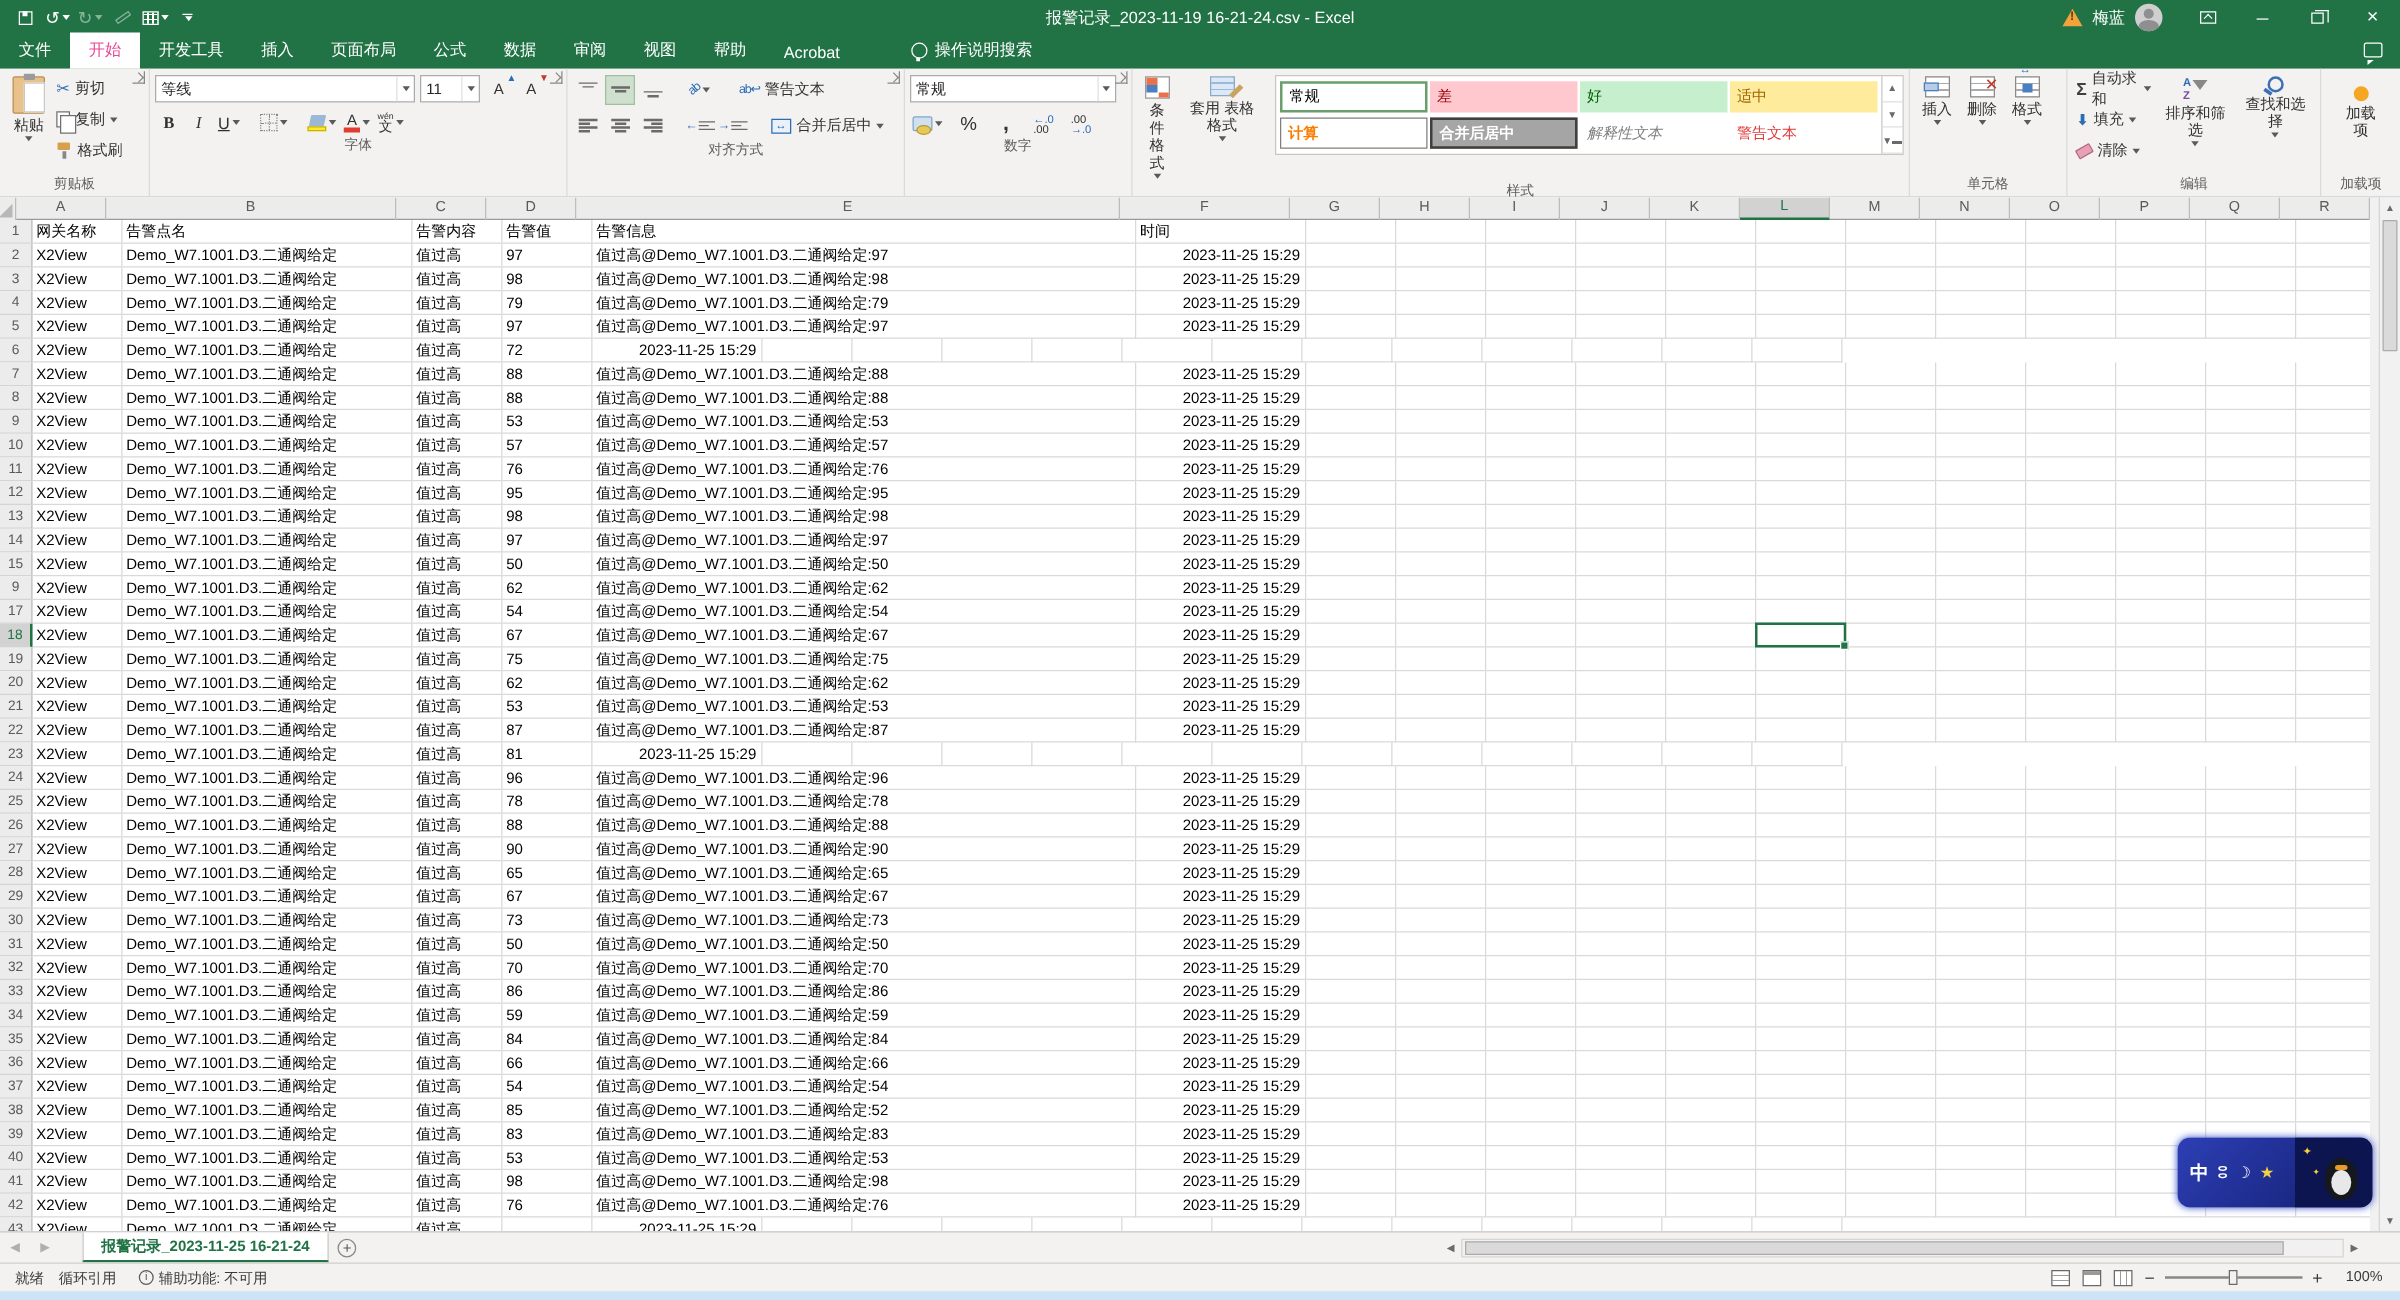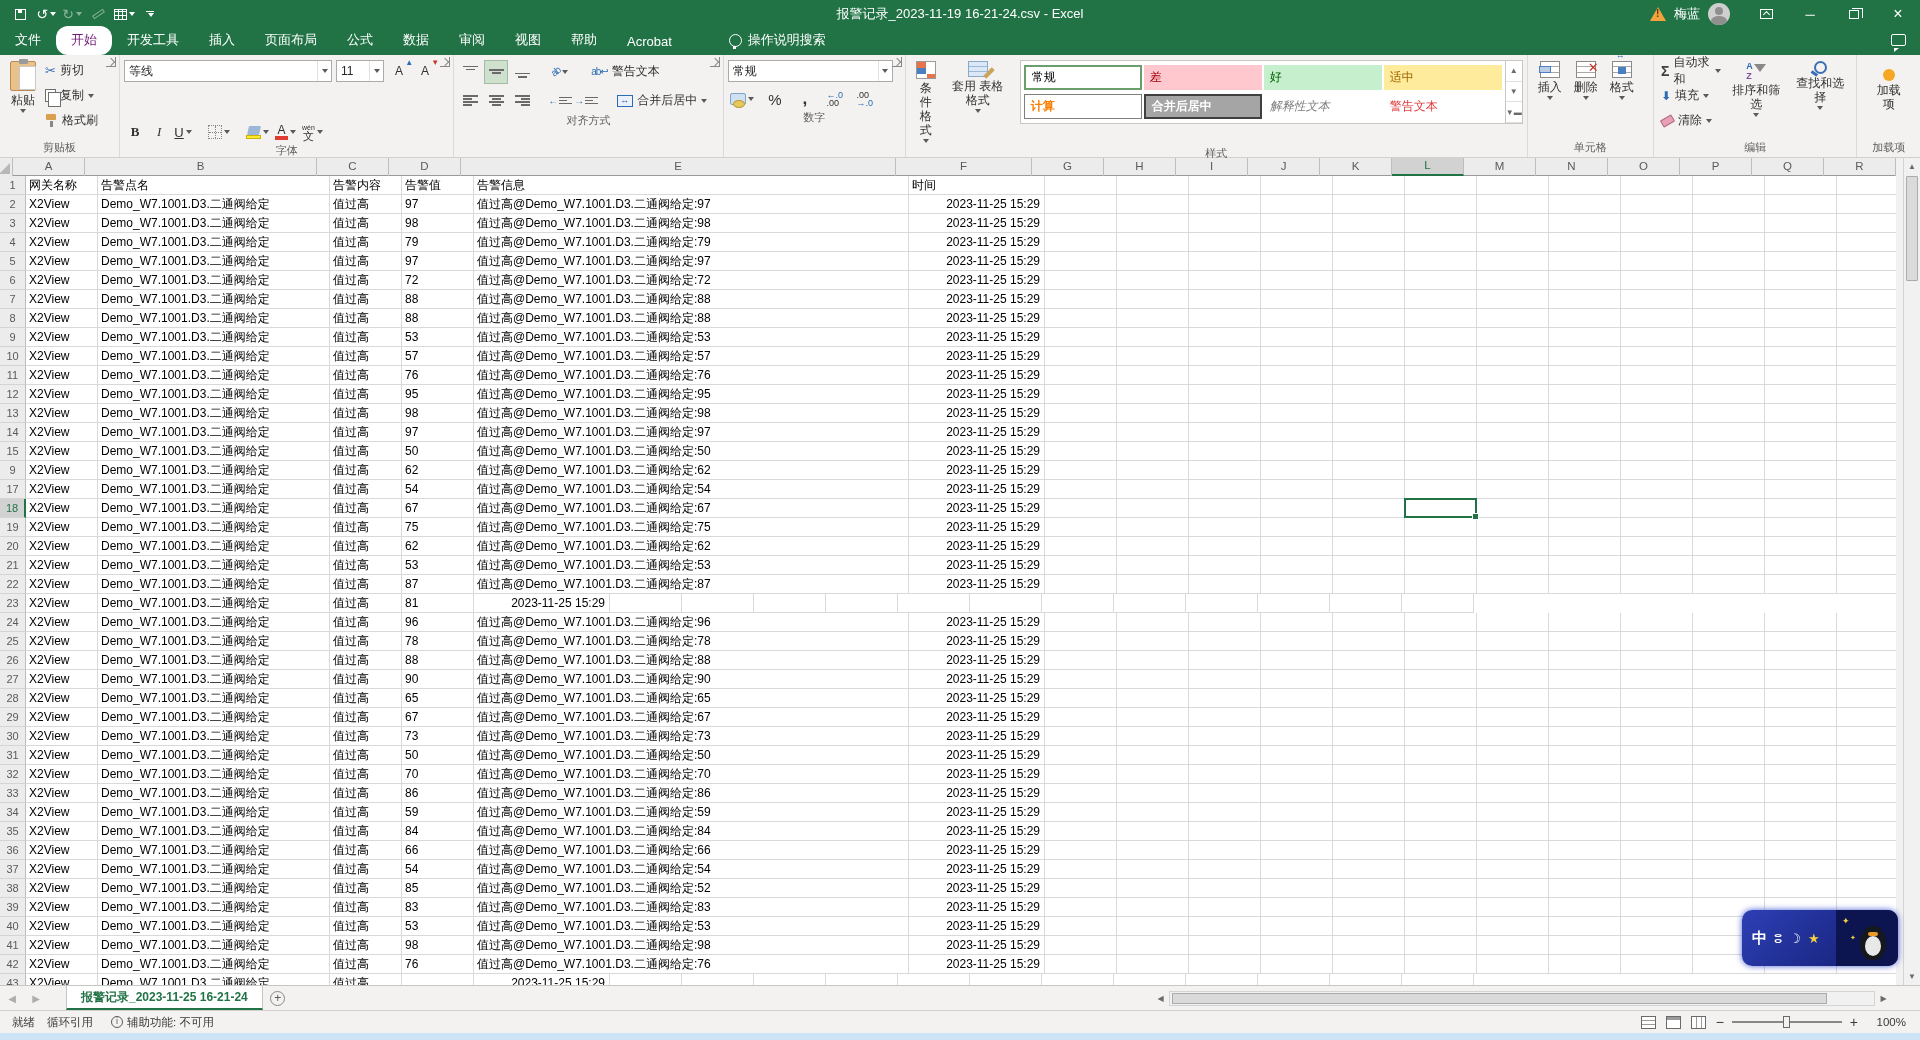--- a/index.html
+++ b/index.html
@@ -37,21 +37,21 @@
   .ic-restore { width:10px; height:9px; border:1px solid #fff; position:relative; }
   .ic-restore:before { content:""; position:absolute; left:2px; top:-3px; width:10px; height:9px; border:1px solid #fff; border-bottom:none; border-left:none; }
   .ic-ribbonopt { width:13px; height:10px; border:1px solid #fff; position:relative; }
   .ic-ribbonopt:after { content:""; position:absolute; left:3.5px; top:2px; width:4px; height:4px;
     border-left:1.4px solid #fff; border-top:1.4px solid #fff; transform:rotate(45deg); }
 
   
   .tabrow { position:absolute; left:0; top:28px; width:1920px; height:27px; background:#217346;
     display:flex; align-items:flex-end; }
   .rtab { color:#fff; font-size:13px; padding:5px 15px 6px; cursor:default; }
-  .rtab.active { background:#fff; color:#701a75;border-radius:12px; }
+  .rtab.active { background:#fff; color:#ec4899; }
   .tellme { display:flex; align-items:center; gap:6px; color:#fff; font-size:13px; margin-left:42px; padding-bottom:6px; }
   .bulb { width:13px; height:13px; border:1.4px solid #fff; border-radius:50%; position:relative; }
   .bulb:after { content:""; position:absolute; left:3.5px; top:11px; width:3px; height:3px; background:#fff; }
   .comment-ic { position:absolute; right:14px; top:6px; width:15px; height:12px; border:1.4px solid #fff; border-radius:2px; }
   .comment-ic:after { content:""; position:absolute; left:2px; top:13px; width:0; height:0;
     border-top:4px solid #fff; border-right:5px solid transparent; }
 
   
   .ribbon { position:absolute; left:0; top:55px; width:1920px; height:103px; background:#f3f2f1;
     border-bottom:1px solid #d2d0ce; display:flex; }
@@ -324,21 +324,21 @@
             <span class="ic-brush"></span>
             <span>格式刷</span>
           </div>
       </div>
     </div>
     <div class="rg-label">剪贴板</div>
     <span class="dlg" style="position:absolute;right:3px;bottom:4px;"></span>
   </div>
 
   <div class="rgroup" style="width:372px">
-    <div class="stack" style="width:100%;gap:34px;">
+    <div class="stack" style="width:100%;">
       <div style="display:flex;gap:4px;margin:2px 0 5px;">
         <div class="combo" style="width:208px">
           <span class="cv">等线</span>
           <span class="ca">
               <span class="chev-d"></span>
             </span>
         </div>
         <div class="combo" style="width:48px">
           <span class="cv">11</span>
           <span class="ca">
@@ -727,21 +727,20 @@
         <div class="gc" style="width: 72px;"></div>
         <div class="gc" style="width: 72px;"></div>
         <div class="gc" style="width: 72px;"></div>
       </div>
       <div class="gr">
         <div class="rn">6</div>
         <div class="gc" style="width: 72px;">X2View</div>
         <div class="gc" style="width: 232px;">Demo_W7.1001.D3.二通阀给定</div>
         <div class="gc" style="width: 72px;">值过高</div>
         <div class="gc" style="width: 72px;">72</div>
-        <div class="gc" style="width: 435px;">值过高@Demo_W7.1001.D3.二通阀给定:72</div>
         <div class="gc num-r" style="width: 136px;">2023-11-25 15:29</div>
         <div class="gc" style="width: 72px;"></div>
         <div class="gc" style="width: 72px;"></div>
         <div class="gc" style="width: 72px;"></div>
         <div class="gc" style="width: 72px;"></div>
         <div class="gc" style="width: 72px;"></div>
         <div class="gc" style="width: 72px;"></div>
         <div class="gc" style="width: 72px;"></div>
         <div class="gc" style="width: 72px;"></div>
         <div class="gc" style="width: 72px;"></div>

